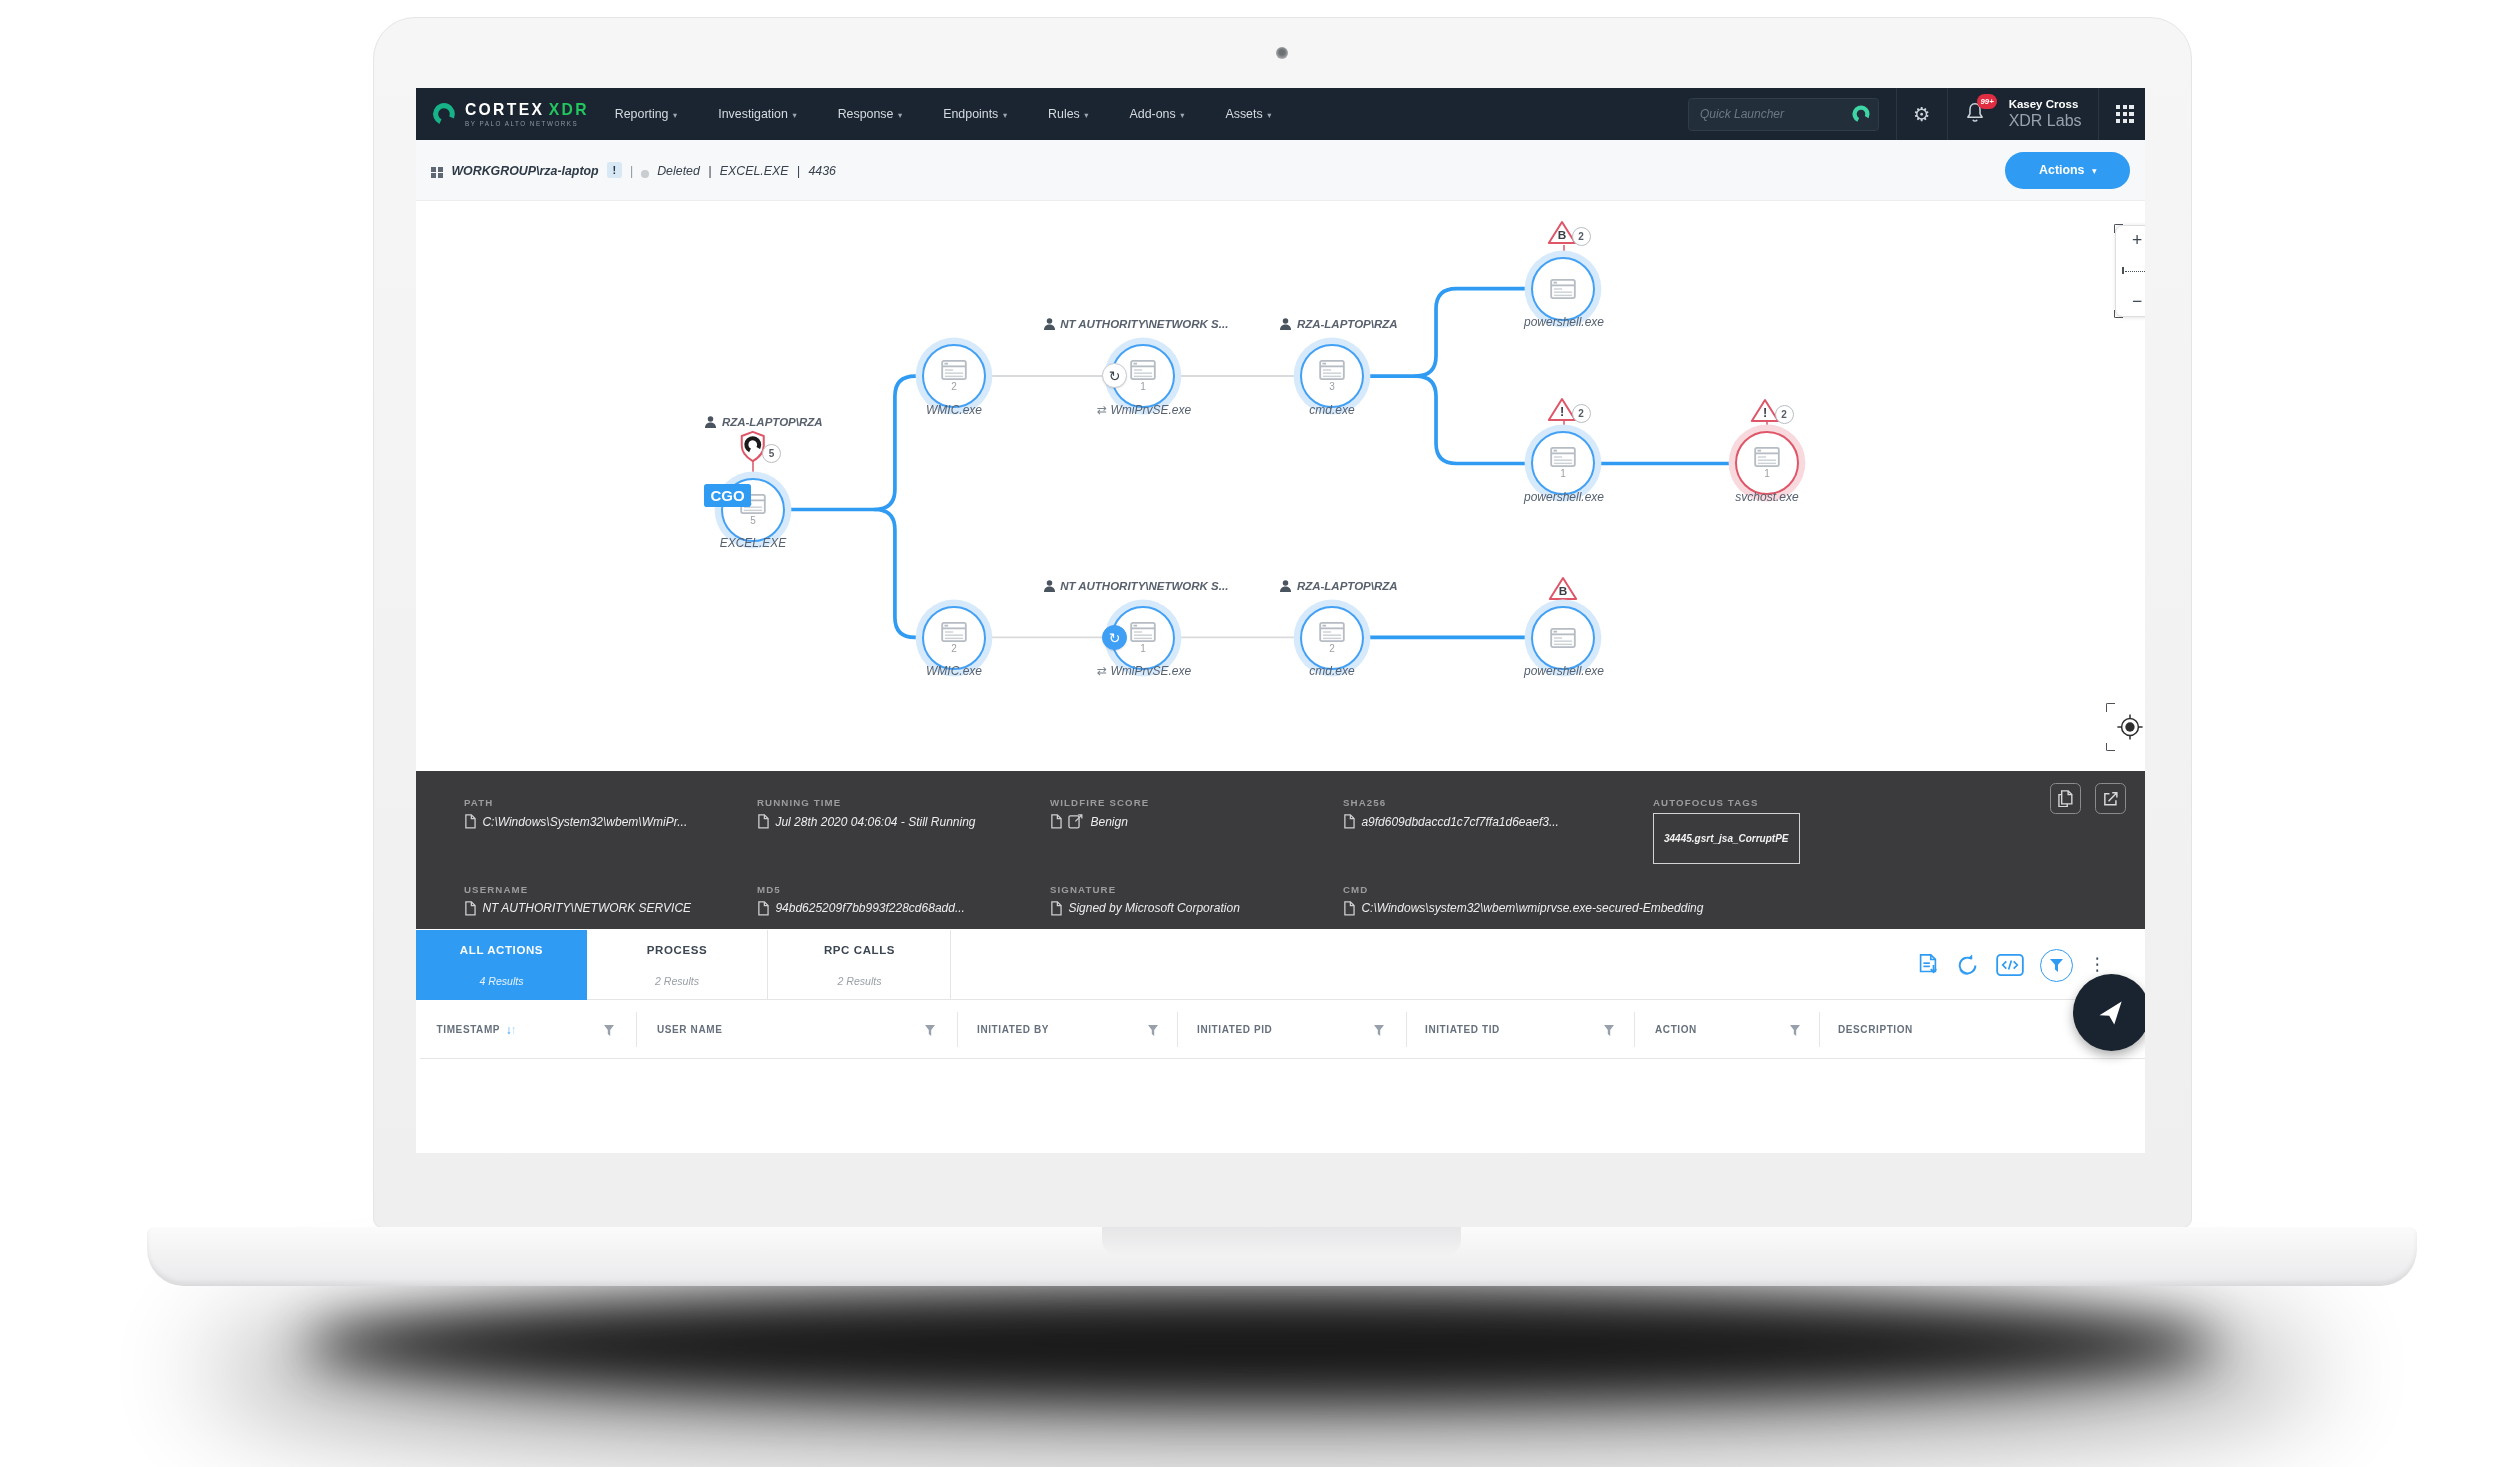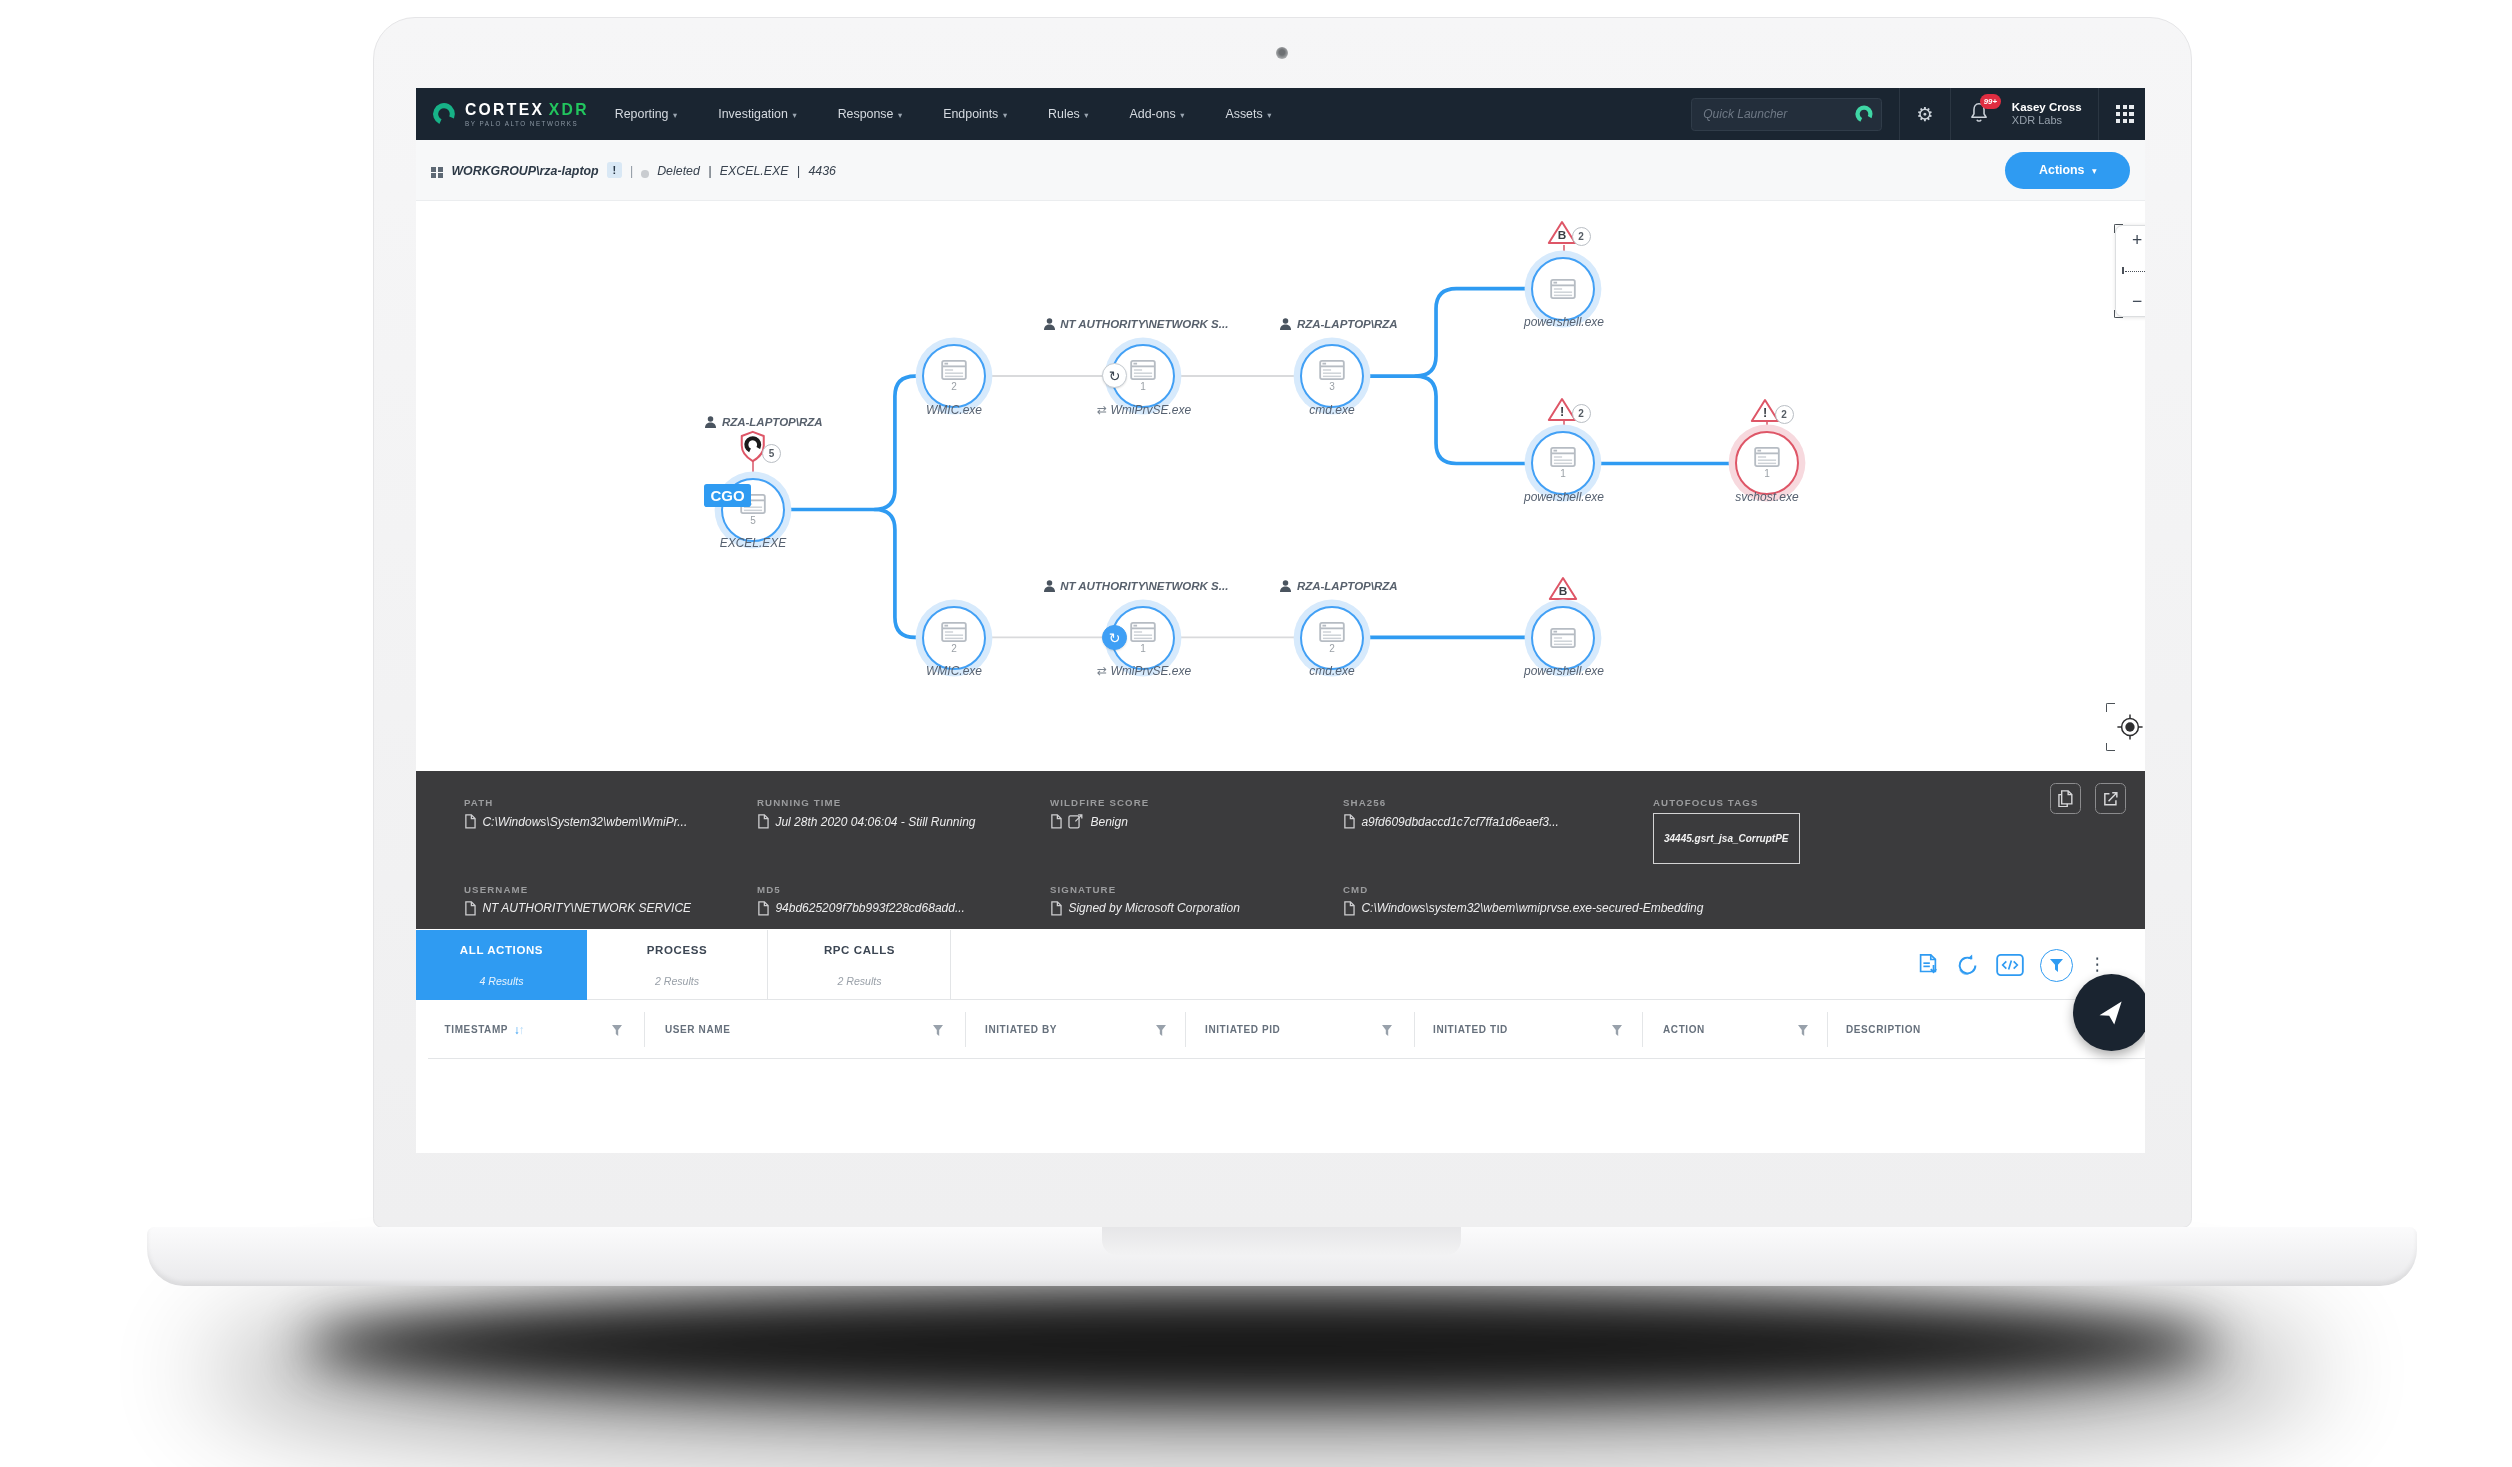--- a/index.html
+++ b/index.html
@@ -42,21 +42,21 @@
   .ql input { flex:1; background:transparent; border:none; outline:none; color:#8d98a4;
     font-size:12px; font-style:italic; width:129px; }
   .ql input::placeholder { color:#6e7885; }
   .vdiv { width:0.9px; height:52px; background:#2b3642; margin:0 16.6px; }
   .gear { font-size:19.3px; color:#ccd3da; cursor:pointer; }
   .bellwrap { position:relative; margin:0 13px 0 0; cursor:pointer; }
   .bell-badge { position:absolute; right:-11px; top:-6.4px; background:#e02d41; color:#fff;
     font-size:7.8px; font-weight:bold; border-radius:8.3px; padding:2.8px 3.7px; font-style:italic; }
   .userblock { line-height:1.25; margin-left:9.2px; }
   .userblock .uname { color:#fff; font-size:11.5px; font-weight:bold; }
-  .userblock .uorg { color:#97a2ad; font-size:11px; }
+  .userblock .uorg { color:#97a2ad; font-size:16px; }
   .gridicon { display:grid; grid-template-columns:repeat(3,4.6px); grid-template-rows:repeat(3,4.6px);
     gap:2.3px; cursor:pointer; }
   .gridicon i { background:#e8ebee; display:block; }
   .gridicon.dark i { background:#5d6874; }
   .gridicon.dark { grid-template-columns:repeat(2,5.5px); grid-template-rows:repeat(2,4.6px); gap:1.4px; }
 
   
   .crumbbar { position:absolute; left:0; top:52px; width:100%; height:61px; background:#f7f8f9;
     border-bottom:0.9px solid #ebedef; display:flex; align-items:center; padding:0 14.7px; }
   .crumb { display:flex; align-items:flex-end; gap:8.3px; font-size:12.4px; color:#2e3a47; }
@@ -139,21 +139,21 @@
   .tab.active { background:#2f9bf2; border-right:none; }
   .tab.active .tlabel { color:#fff; }
   .tab.active .tres { color:rgba(255,255,255,.88); }
   .tabtools { position:absolute; right:39px; top:0; height:70px; display:flex; align-items:center;
     gap:15.7px; }
   .ticon { cursor:pointer; display:flex; align-items:center; justify-content:center; }
   .filter-circle { width:33px; height:33px; border:1.8px solid #2f9bf2; border-radius:50%; }
   .kebab { font-size:17.5px; color:#3e4a57; cursor:pointer; letter-spacing:0; line-height:0.55; text-align:center; }
 
   
-  .thead { position:absolute; left:12px; top:912px; width:100%; height:59px; background:#fff;
+  .thead { position:absolute; left:4px; top:912px; width:100%; height:59px; background:#fff;
     border-bottom:0.9px solid #e3e5e7; z-index:4; }
   .th { position:absolute; top:0; height:59px; display:flex; align-items:center; font-size:10px;
     font-weight:bold; letter-spacing:0.6px; color:#66707c; cursor:pointer; white-space:nowrap; }
   .funnel { position:absolute; top:25px; width:10px; height:11px; background:#98a1ab; cursor:pointer;
     clip-path:polygon(0 0,100% 0,62% 45%,62% 100%,38% 82%,38% 45%); }
   .coldiv { position:absolute; top:12px; height:35px; width:0.9px; background:#e4e6e8; }
   .sort-down { color:#2f9bf2; font-size:12px; font-weight:bold; margin-left:5.5px; }
   .sort-up { color:#b5dbf9; font-size:12px; font-weight:bold; margin-left:-1.8px; }
 
   

